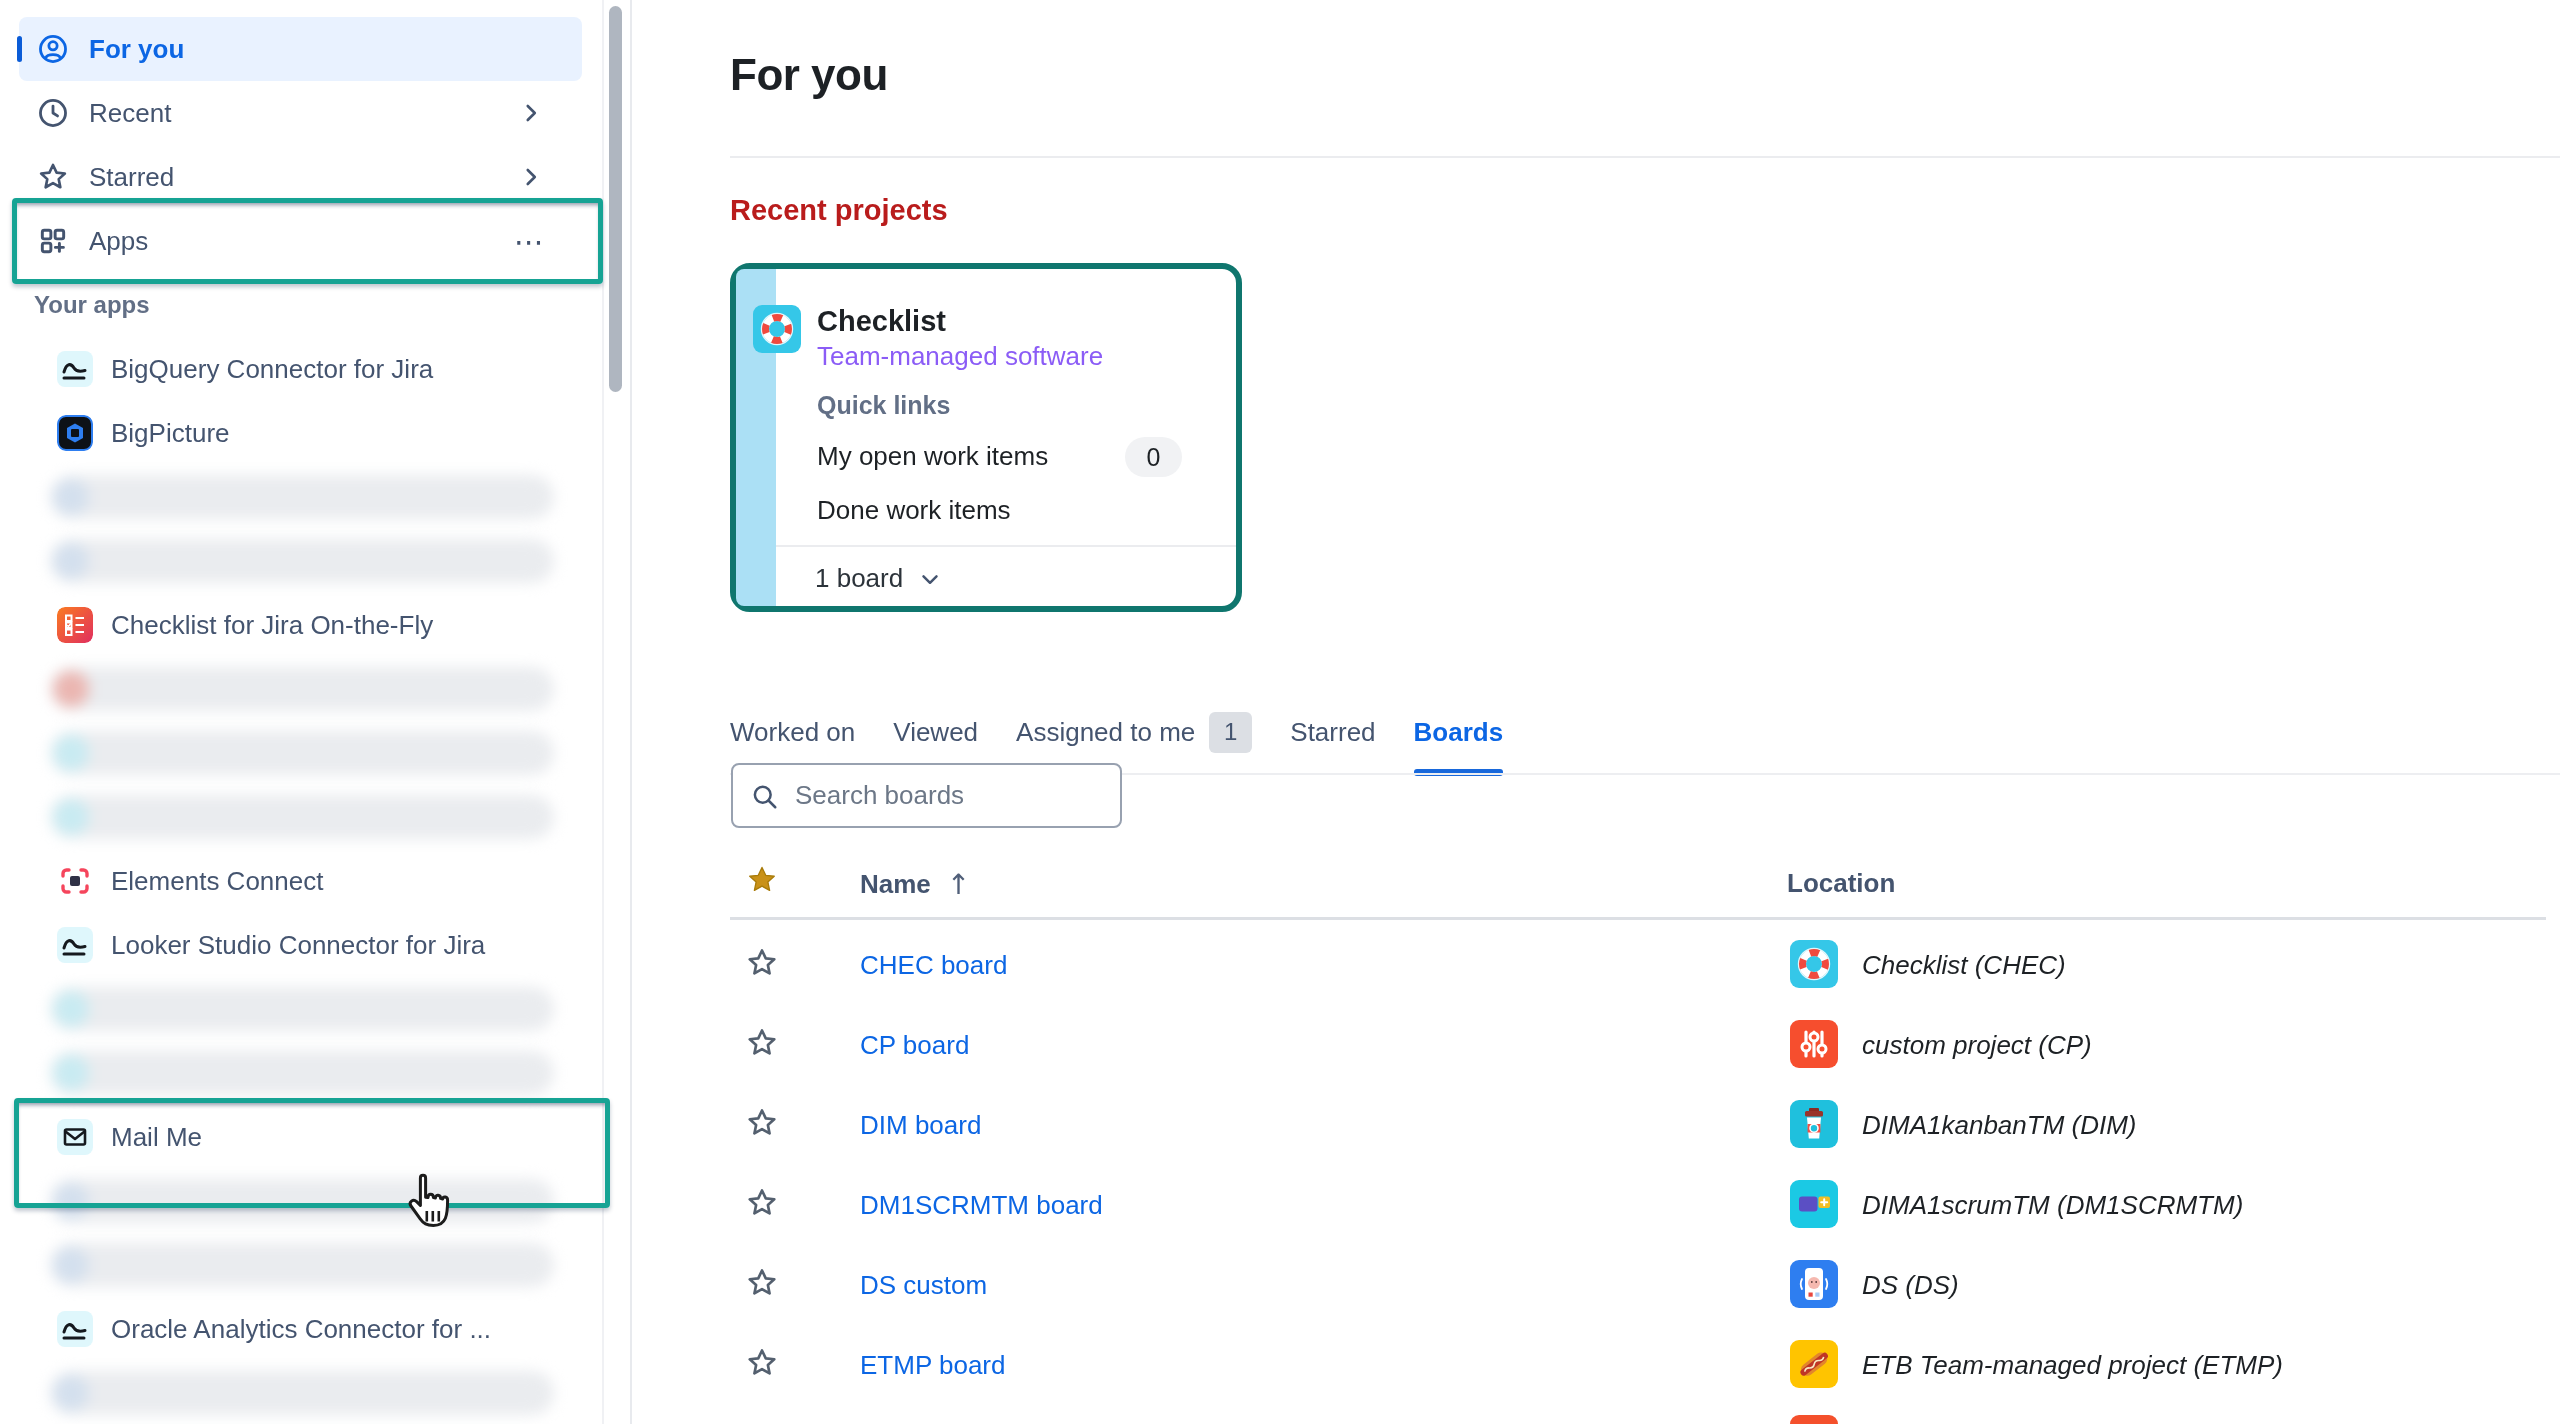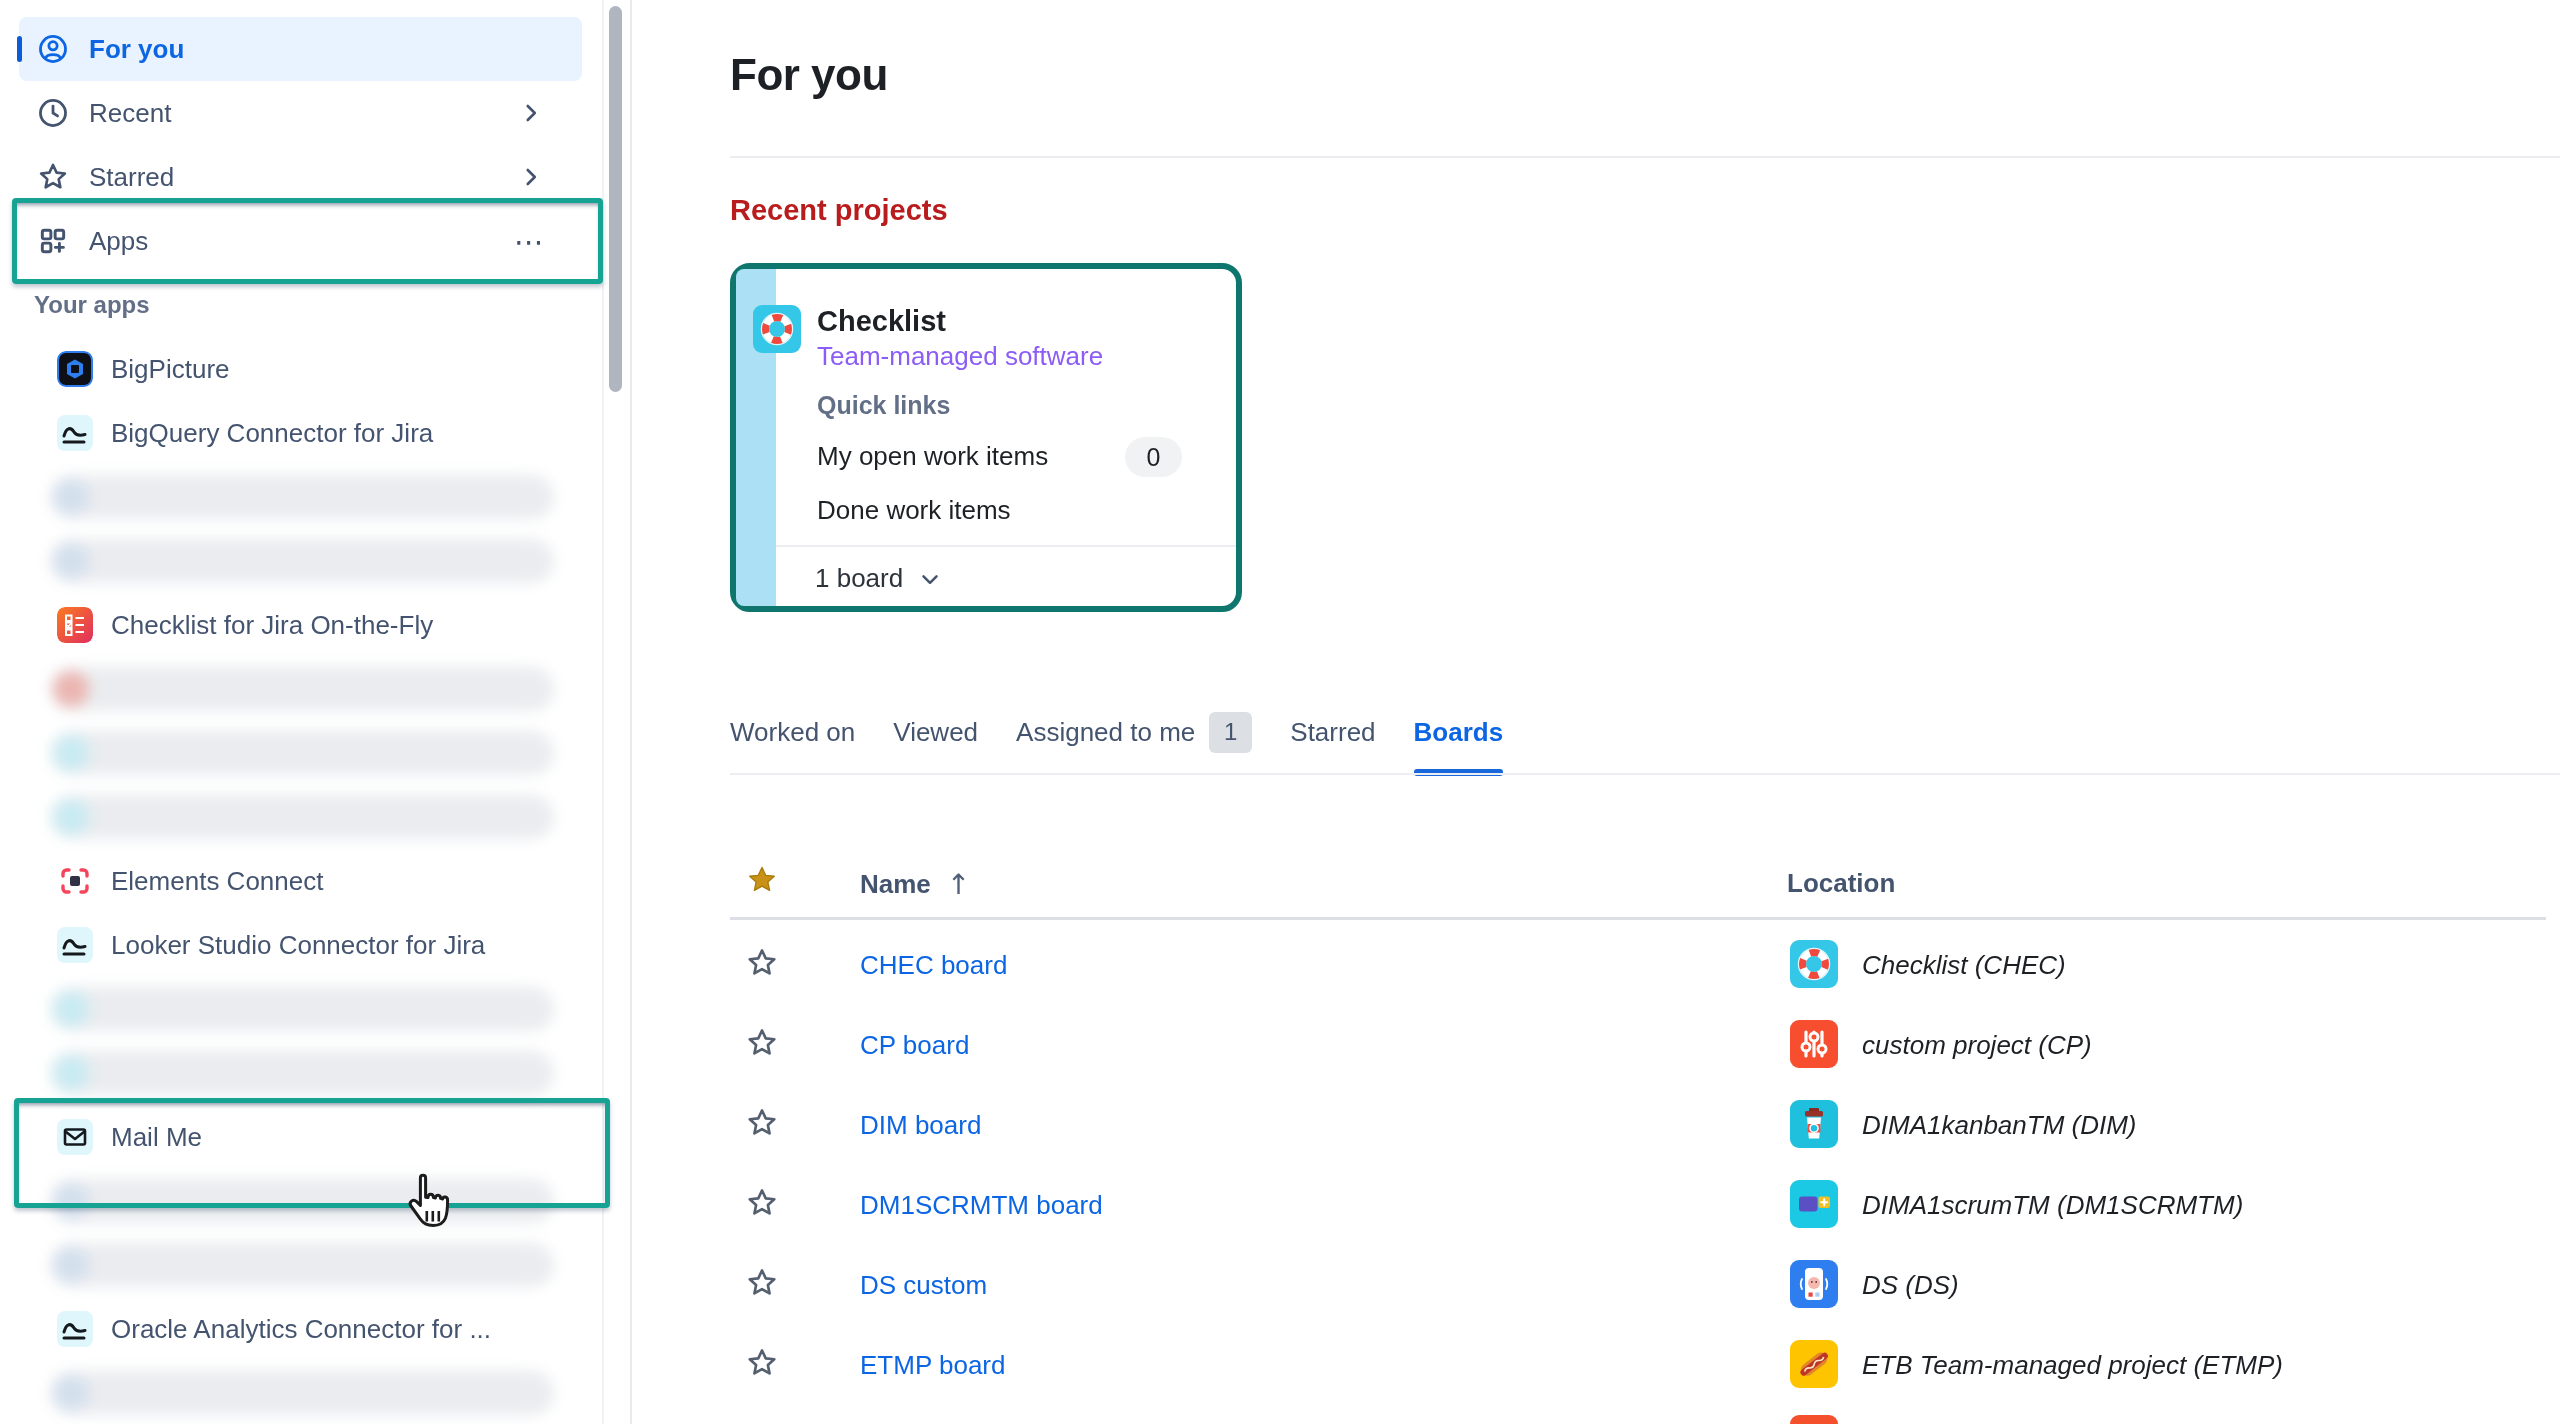--- a/index.html
+++ b/index.html
@@ -154,38 +154,38 @@
           <path d="M16.8 13.8v6M13.8 16.8h6"></path>
         </svg>
       </span>
       <span>Apps</span>
       <span class="menu-dots">⋯</span>
     </div>
 
     <div class="section-label">Your apps</div>
 
     <div class="app-item">
+      <span class="app-ic cyanbg">
+        <svg viewBox="0 0 36 36" width="36" height="36" fill="none" stroke="#15191E" stroke-width="3" stroke-linecap="round">
+          <path d="M7 21c2.5-9 7-9 10-4 2 3.4 5.5 4 11 2.5"></path>
+            <path d="M7 27h20"></path>
+        </svg>
+      </span>
+      <span>BigQuery Connector for Jira</span>
+    </div>
+
+    <div class="app-item">
       <span class="app-ic">
         <svg viewBox="0 0 36 36" width="36" height="36">
           <rect x="1" y="1" width="34" height="34" rx="8" fill="#0D1117" stroke="#2E7EF0" stroke-width="2"></rect>
           <polygon points="18,8.5 26,13 26,23 18,27.5 10,23 10,13" fill="#2E7EF0"></polygon>
           <rect x="14" y="14" width="8" height="8" rx="1" fill="#0D1117"></rect>
         </svg>
       </span>
       <span>BigPicture</span>
-    </div>
-
-    <div class="app-item">
-      <span class="app-ic cyanbg">
-        <svg viewBox="0 0 36 36" width="36" height="36" fill="none" stroke="#15191E" stroke-width="3" stroke-linecap="round">
-          <path d="M7 21c2.5-9 7-9 10-4 2 3.4 5.5 4 11 2.5"></path>
-            <path d="M7 27h20"></path>
-        </svg>
-      </span>
-      <span>BigQuery Connector for Jira</span>
     </div>
 
     <div class="blur-row t-blue">
         <div class="blur-blob"></div>
       </div>
     <div class="blur-row t-blue">
         <div class="blur-blob"></div>
       </div>
 
     <div class="app-item">
@@ -347,20 +347,29 @@
     </div>
     <div class="tab">
         <span>Starred</span>
       </div>
     <div class="tab active">
         <span>Boards</span>
       </div>
   </div>
   <div class="tabs-line"></div>
 
+  <div class="search-box">
+    <span>
+      <svg viewBox="0 0 24 24" width="30" height="30" fill="none" stroke="#44546F" stroke-width="2">
+        <circle cx="11" cy="11" r="6.3"></circle>
+          <path d="M15.6 15.6L21 21" stroke-linecap="round"></path>
+      </svg>
+    </span>
+    <input type="text" placeholder="Search boards" style="">
+  </div>
 
   <div class="th-star">
     <svg viewBox="0 0 24 24" width="32" height="32" fill="#C99118" stroke="#A87B0A" stroke-width="1" stroke-linejoin="round">
       <path d="M12 2.6l2.8 5.9 6.4.7-4.8 4.3 1.3 6.3-5.7-3.2-5.7 3.2 1.3-6.3-4.8-4.3 6.4-.7z"></path>
     </svg>
   </div>
   <div class="th th-name">
     <span>Name</span>
     <span class="sort-arrow">↑</span>
   </div>

